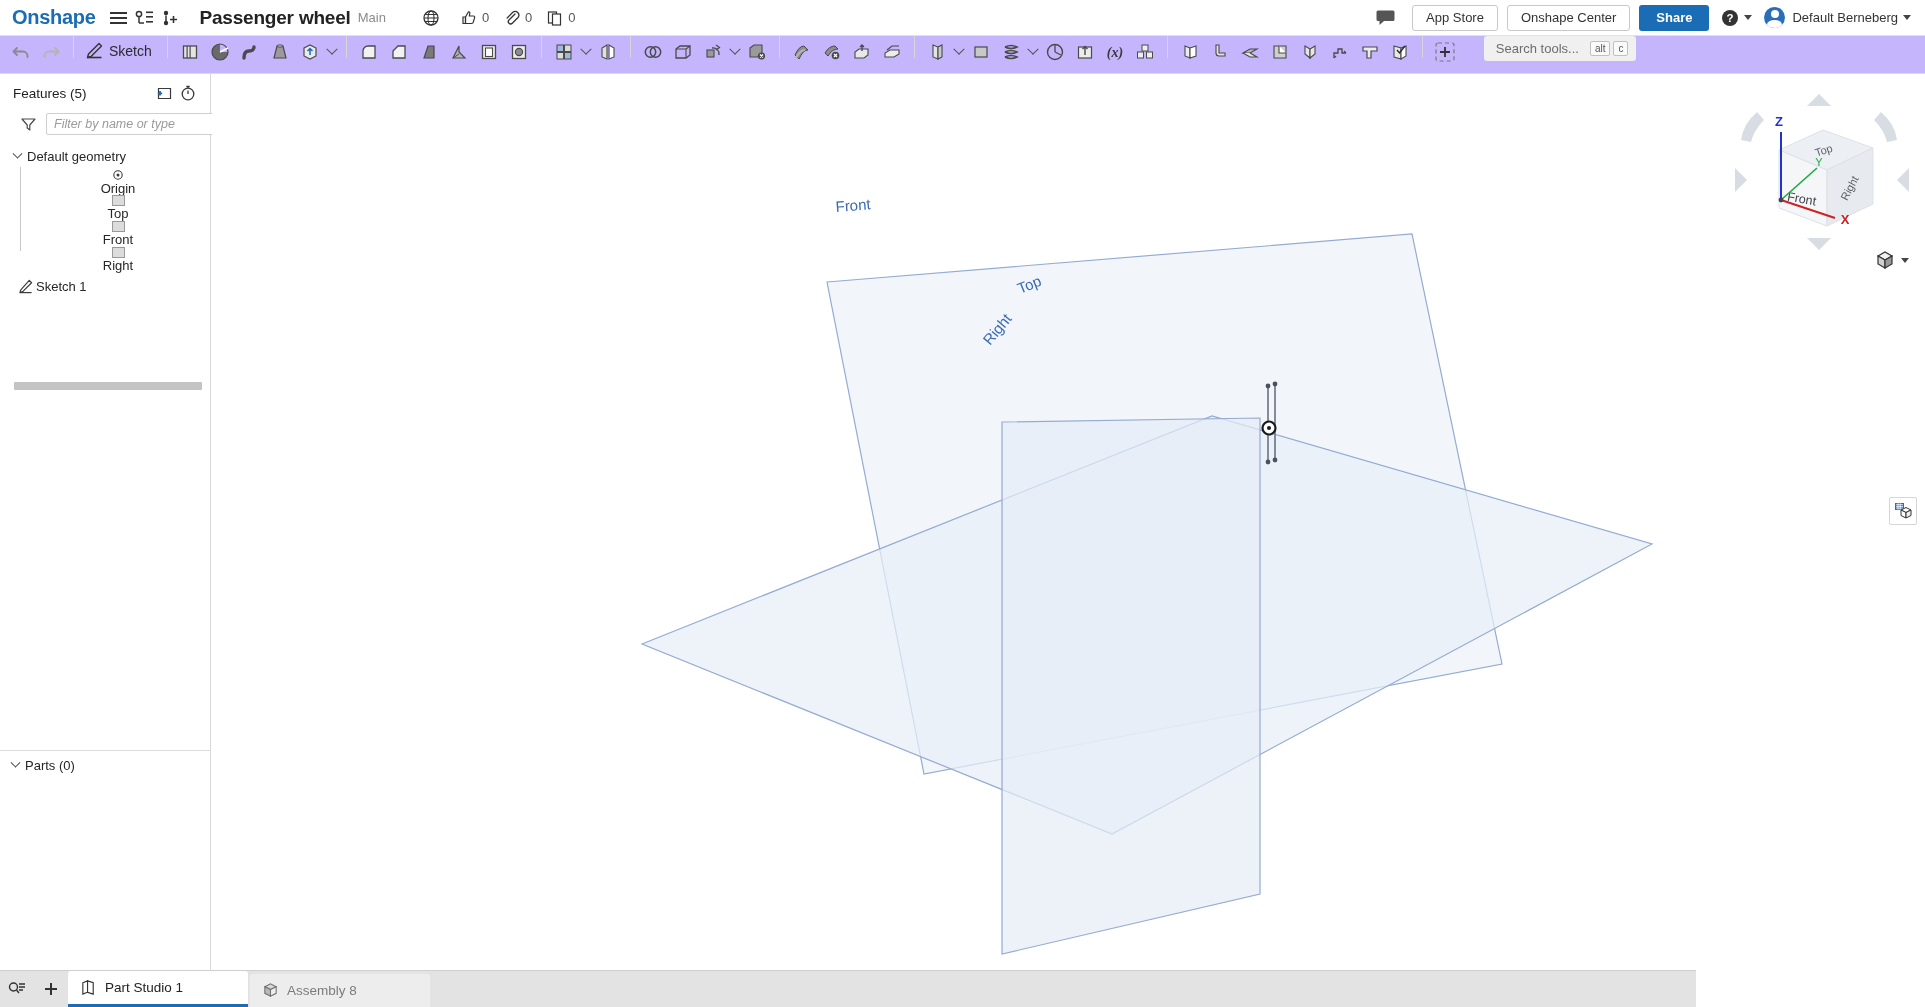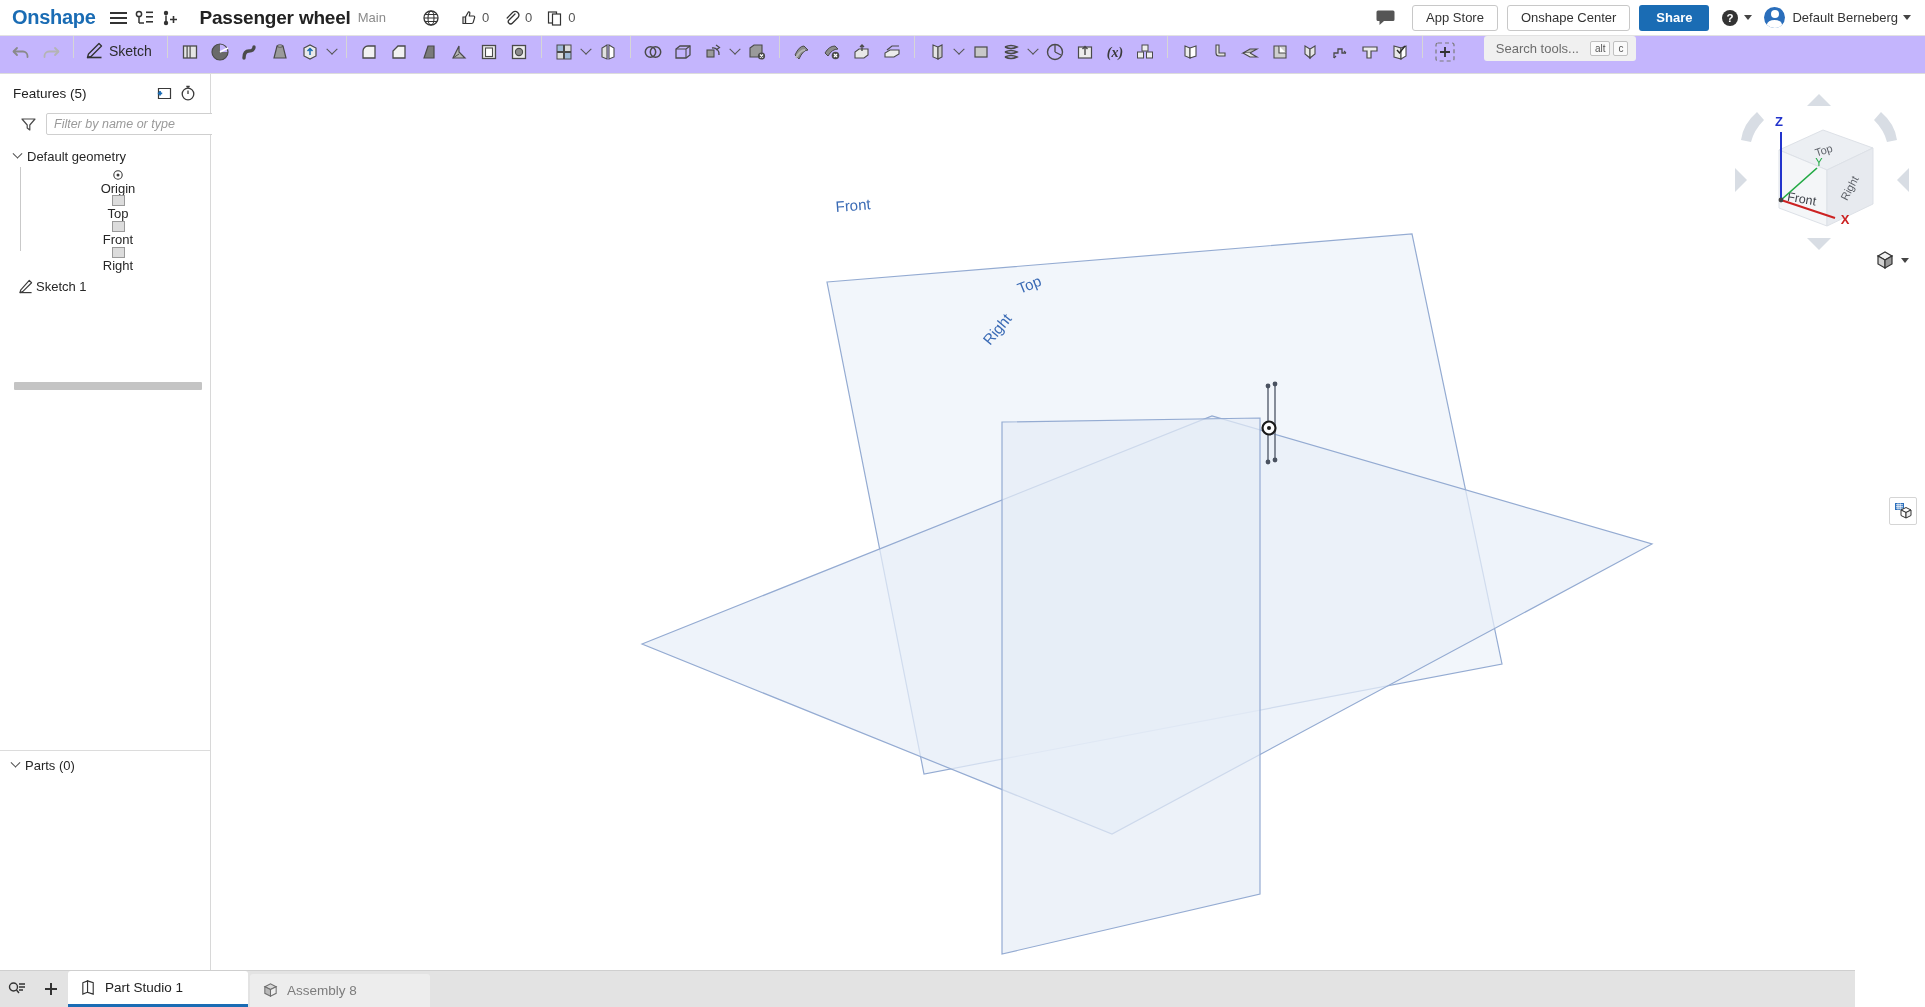--- a/index.html
+++ b/index.html
@@ -178,21 +178,21 @@
     cursor: pointer;
   }
   .right-tool {
     position: absolute; right: 8px; top: 423px; width: 28px; height: 28px;
     background: #fff; border: 1px solid #d5d5d5; display: flex;
     align-items: center; justify-content: center; cursor: pointer; border-radius: 2px;
   }
 
   
   .tabbar {
-    position: absolute; bottom: 0; left: 0; width: 1855px; height: 37px;
+    position: absolute; bottom: 0; left: 0; width: 1696px; height: 37px;
     background: #e3e3e3; display: flex; align-items: flex-end;
     border-top: 1px solid #cfcfcf;
   }
   .tab-ctrl {
     width: 34px; height: 36px; display: flex; align-items: center;
     justify-content: center; cursor: pointer;
   }
   .tab {
     height: 33px; min-width: 180px; display: flex; align-items: center;
     padding: 0 16px 0 12px; font-size: 13.5px; cursor: pointer;

